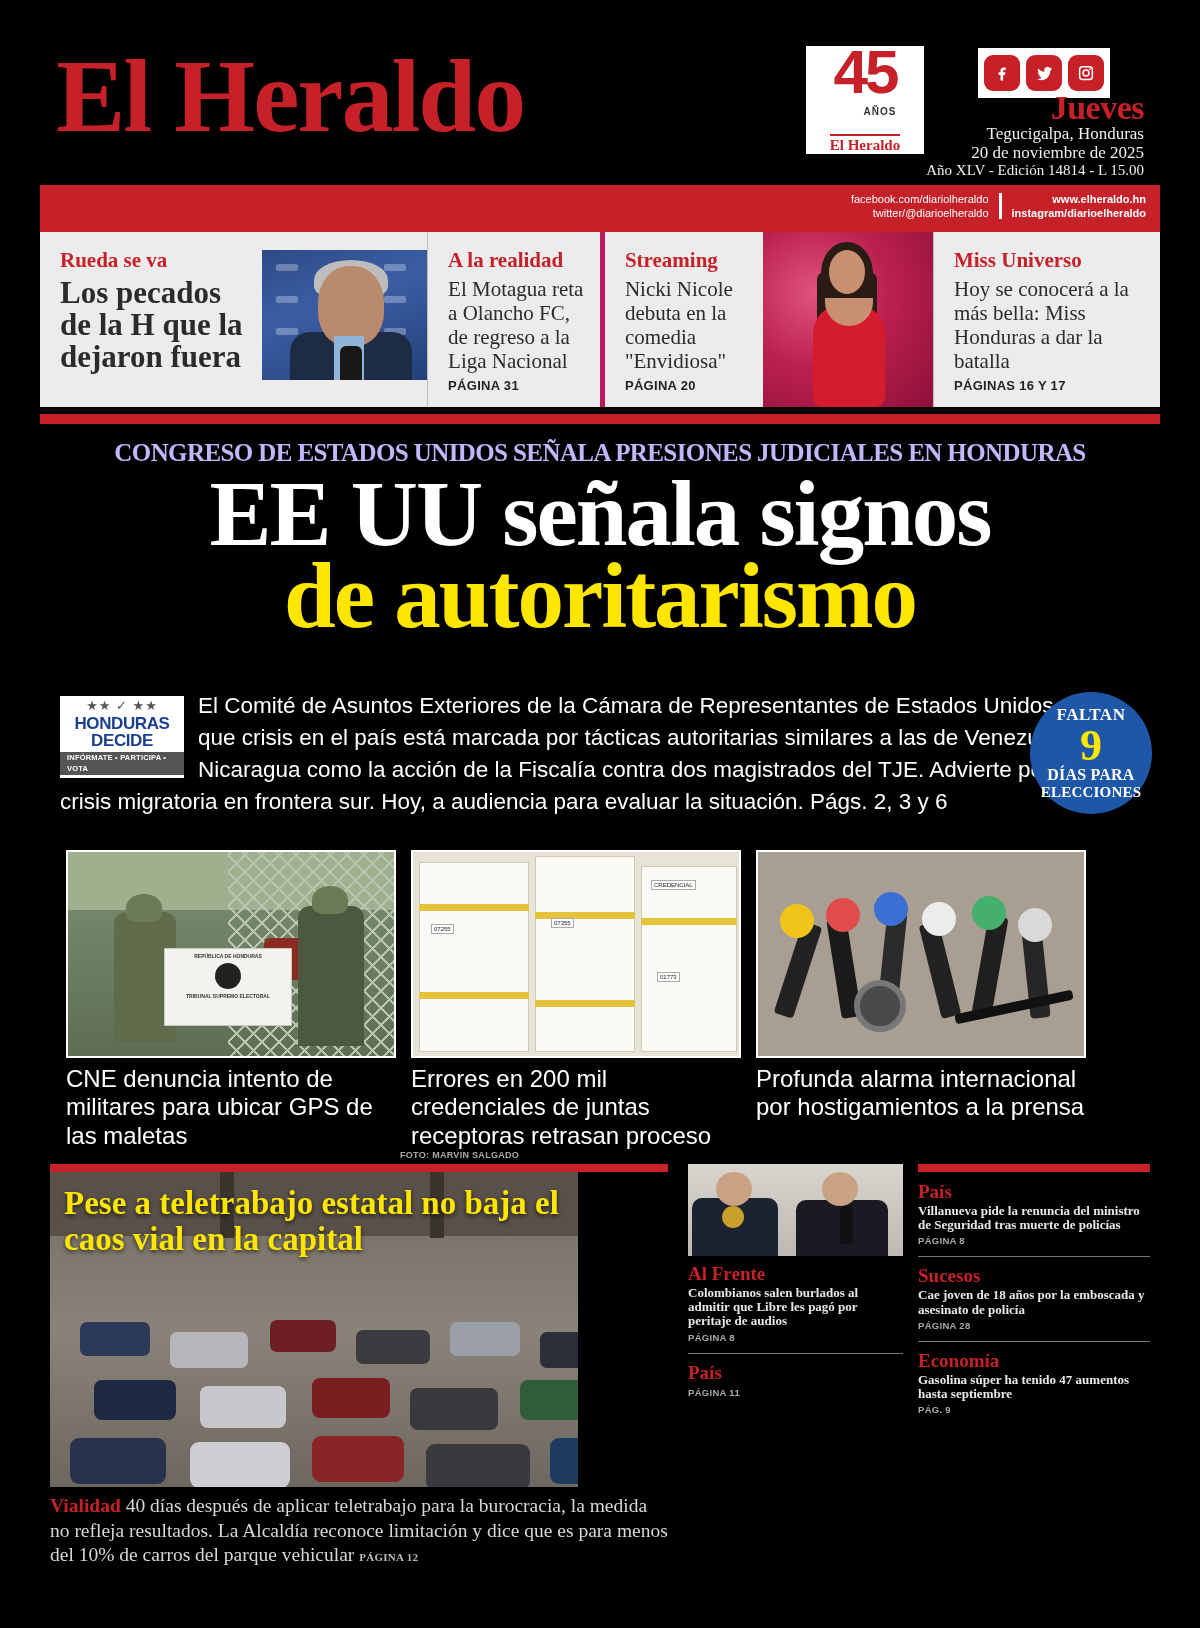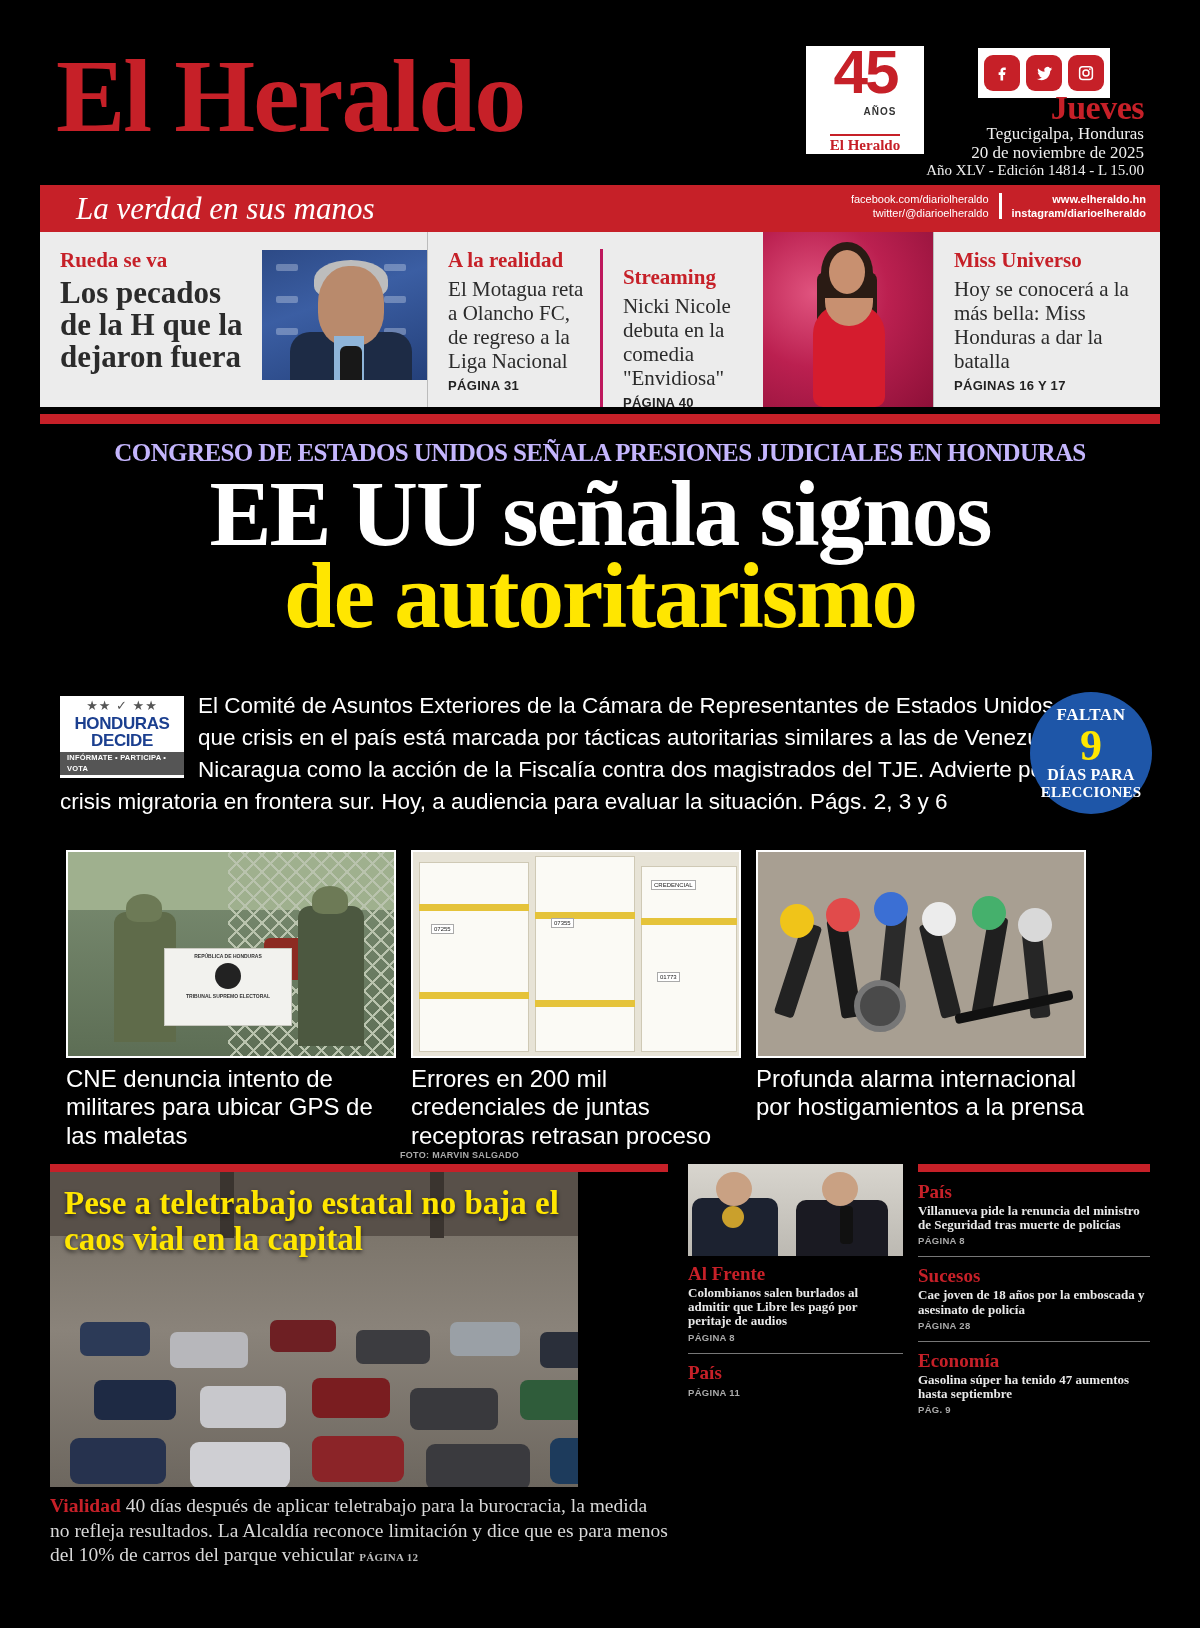--- a/index.html
+++ b/index.html
@@ -121,21 +121,21 @@
   }
   .t-photo1 .shirt {
     position: absolute; left: 72px; top: 86px; width: 30px; height: 46px; background: #8fb5d9;
   }
   .t-photo1 .mic {
     position: absolute; left: 78px; top: 96px; width: 22px; height: 42px; background: #181818; border-radius: 6px;
   }
   .t-photo1 .logorow { position:absolute; inset:0; opacity:.35; }
   .t-photo1 .logorow i { position:absolute; width:22px; height:7px; background:#d8e2f2; border-radius:2px; }
   .t2 { width: 175px; border-left: 1px solid #bbb; }
-  .t3 { width: 165px; border-left: 3px solid #be185d; margin-top: 17px; }
+  .t3 { width: 165px; border-left: 5px solid #be185d; }
   .t-photo2 {
     width: 170px; height: 175px; position: relative; overflow: hidden; flex: none;
     background: #b31b4a;
   }
   .t-photo2 .bg { position:absolute; inset:0; background: radial-gradient(circle at 30% 35%, #e0547f 0%, #bb2050 45%, #8d1038 100%); }
   .t-photo2 .fig-head { position:absolute; left:66px; top:18px; width:36px; height:44px; border-radius:50%; background:#c89070; }
   .t-photo2 .fig-hair { position:absolute; left:58px; top:10px; width:52px; height:62px; border-radius:50% 50% 40% 40%; background:#2a1b14; }
   .t-photo2 .fig-hair2 { position:absolute; left:54px; top:40px; width:16px; height:62px; background:#2a1b14; border-radius:8px; }
   .t-photo2 .fig-hair3 { position:absolute; left:98px; top:40px; width:16px; height:62px; background:#2a1b14; border-radius:8px; }
   .t-photo2 .dress { position:absolute; left:50px; top:72px; width:72px; height:103px; background:#d51c2e; border-radius:30px 30px 10px 10px; }
@@ -301,21 +301,20 @@
 
     <div class="dateblock">
       <div class="day-word">Jueves</div>
       <div class="date-line">Tegucigalpa, Honduras</div>
       <div class="date-line">20 de noviembre de 2025</div>
       <div class="date-line small">Año XLV - Edición 14814 - L 15.00</div>
     </div>
   </div>
 
   <div class="slogan-bar">
-    <div class="slogan">La verdad en sus manos</div>
     <div class="sm-links">
       <div class="col left">
         <div>facebook.com/diariolheraldo</div>
         <div>twitter/@diarioelheraldo</div>
       </div>
       <div class="sm-divider"></div>
       <div class="col">
         <div>www.elheraldo.hn</div>
         <div>instagram/diarioelheraldo</div>
       </div>
@@ -347,21 +346,21 @@
 
     <div class="tz t2">
       <div class="tz-kicker">A la realidad</div>
       <div class="tz-body">El Motagua reta a Olancho FC, de regreso a la Liga Nacional</div>
       <div class="tz-page">PÁGINA 31</div>
     </div>
 
     <div class="tz t3">
       <div class="tz-kicker">Streaming</div>
       <div class="tz-body">Nicki Nicole debuta en la comedia "Envidiosa"</div>
-      <div class="tz-page">PÁGINA 40</div>
+      <div class="tz-page">PÁGINA 20</div>
     </div>
 
     <div class="t-photo2">
       <div class="bg"></div>
       <div class="fig-hair"></div>
       <div class="fig-hair2"></div>
       <div class="fig-hair3"></div>
       <div class="fig-head"></div>
       <div class="dress"></div>
       <div class="chest"></div>

